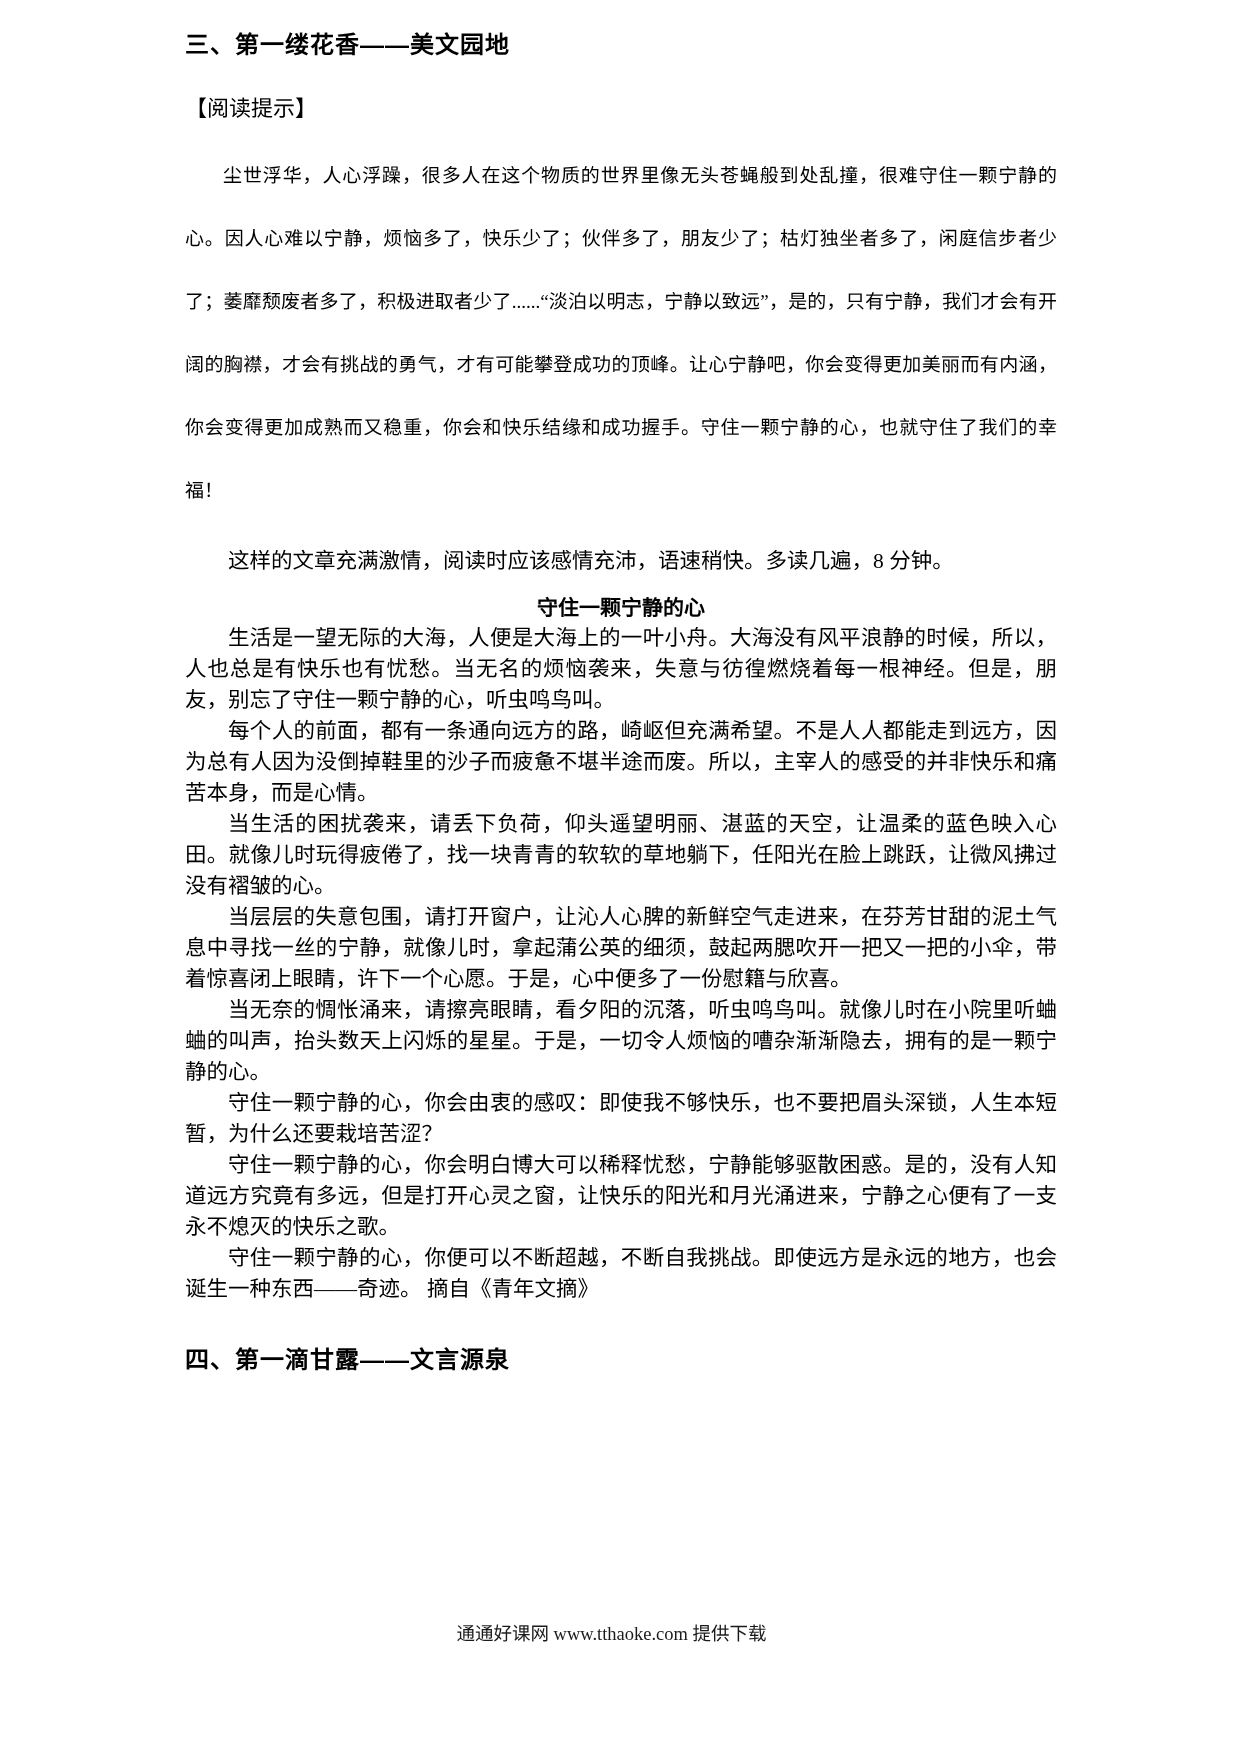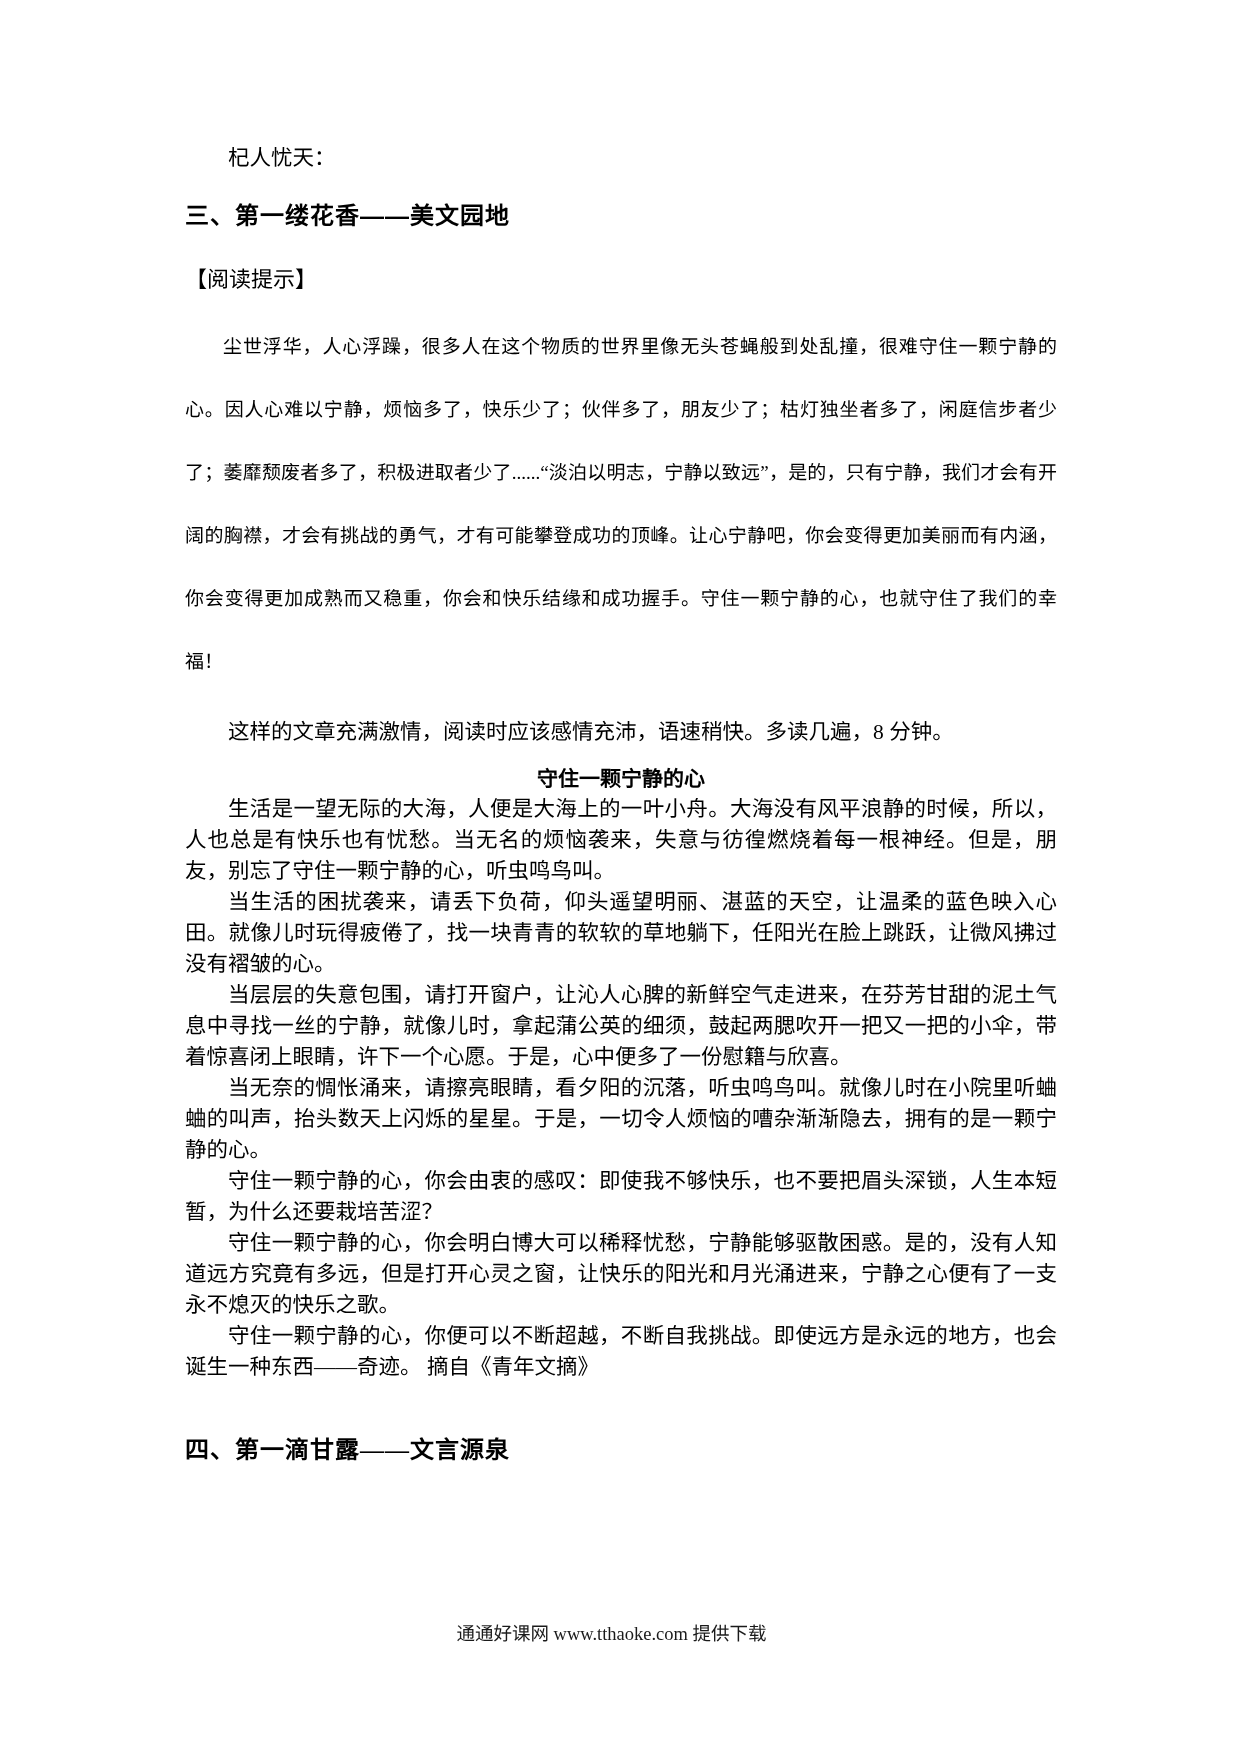--- a/index.html
+++ b/index.html
@@ -65,55 +65,54 @@
   }
   .essay p {
     margin: 0;
     font-size: 21.5px;
     line-height: 31px;
     text-align: justify;
     text-indent: 2em;
     word-break: break-all;
   }
   .section-heading.bottom {
-    margin-top: 52px;
-    font-family: Liberation Serif, serif;
+    margin-top: 40px;
   }
   .page-footer {
     position: absolute;
     left: 0;
     right: 17px;
     top: 1622px;
     text-align: center;
     font-size: 18.5px;
     line-height: 24px;
     color: #1a1a1a;
     font-family: "Liberation Serif", "DejaVu Serif", serif;
   }
 </style>
 </head>
 <body>
 
 <div class="page">
   <div class="content">
 
-    <p class="lead-in">杞人忧天：</p>
 
     <h2 class="section-heading">三、第一缕花香——美文园地</h2>
 
     <p class="hint-label">【阅读提示】</p>
 
     <p class="intro-para">尘世浮华，人心浮躁，很多人在这个物质的世界里像无头苍蝇般到处乱撞，很难守住一颗宁静的心。因人心难以宁静，烦恼多了，快乐少了；伙伴多了，朋友少了；枯灯独坐者多了，闲庭信步者少了；萎靡颓废者多了，积极进取者少了......“淡泊以明志，宁静以致远”，是的，只有宁静，我们才会有开阔的胸襟，才会有挑战的勇气，才有可能攀登成功的顶峰。让心宁静吧，你会变得更加美丽而有内涵，你会变得更加成熟而又稳重，你会和快乐结缘和成功握手。守住一颗宁静的心，也就守住了我们的幸福！</p>
 
     <p class="reading-note">这样的文章充满激情，阅读时应该感情充沛，语速稍快。多读几遍，8 分钟。</p>
 
     <h3 class="essay-title">守住一颗宁静的心</h3>
 
     <div class="essay">
       <p>生活是一望无际的大海，人便是大海上的一叶小舟。大海没有风平浪静的时候，所以，人也总是有快乐也有忧愁。当无名的烦恼袭来，失意与彷徨燃烧着每一根神经。但是，朋友，别忘了守住一颗宁静的心，听虫鸣鸟叫。</p>
+      <p>每个人的前面，都有一条通向远方的路，崎岖但充满希望。不是人人都能走到远方，因为总有人因为没倒掉鞋里的沙子而疲惫不堪半途而废。所以，主宰人的感受的并非快乐和痛苦本身，而是心情。</p>
       <p>当生活的困扰袭来，请丢下负荷，仰头遥望明丽、湛蓝的天空，让温柔的蓝色映入心田。就像儿时玩得疲倦了，找一块青青的软软的草地躺下，任阳光在脸上跳跃，让微风拂过没有褶皱的心。</p>
       <p>当层层的失意包围，请打开窗户，让沁人心脾的新鲜空气走进来，在芬芳甘甜的泥土气息中寻找一丝的宁静，就像儿时，拿起蒲公英的细须，鼓起两腮吹开一把又一把的小伞，带着惊喜闭上眼睛，许下一个心愿。于是，心中便多了一份慰籍与欣喜。</p>
       <p>当无奈的惆怅涌来，请擦亮眼睛，看夕阳的沉落，听虫鸣鸟叫。就像儿时在小院里听蛐蛐的叫声，抬头数天上闪烁的星星。于是，一切令人烦恼的嘈杂渐渐隐去，拥有的是一颗宁静的心。</p>
       <p>守住一颗宁静的心，你会由衷的感叹：即使我不够快乐，也不要把眉头深锁，人生本短暂，为什么还要栽培苦涩？</p>
       <p>守住一颗宁静的心，你会明白博大可以稀释忧愁，宁静能够驱散困惑。是的，没有人知道远方究竟有多远，但是打开心灵之窗，让快乐的阳光和月光涌进来，宁静之心便有了一支永不熄灭的快乐之歌。</p>
       <p>守住一颗宁静的心，你便可以不断超越，不断自我挑战。即使远方是永远的地方，也会诞生一种东西——奇迹。  摘自《青年文摘》</p>
     </div>
 
     <h2 class="section-heading bottom">四、第一滴甘露——文言源泉</h2>
 

